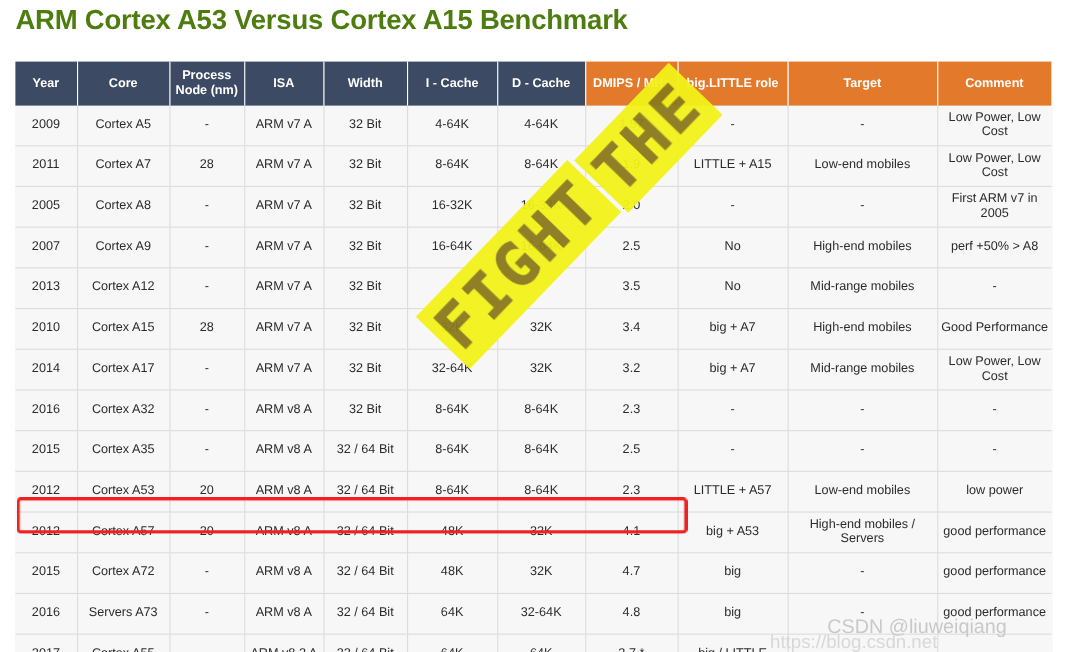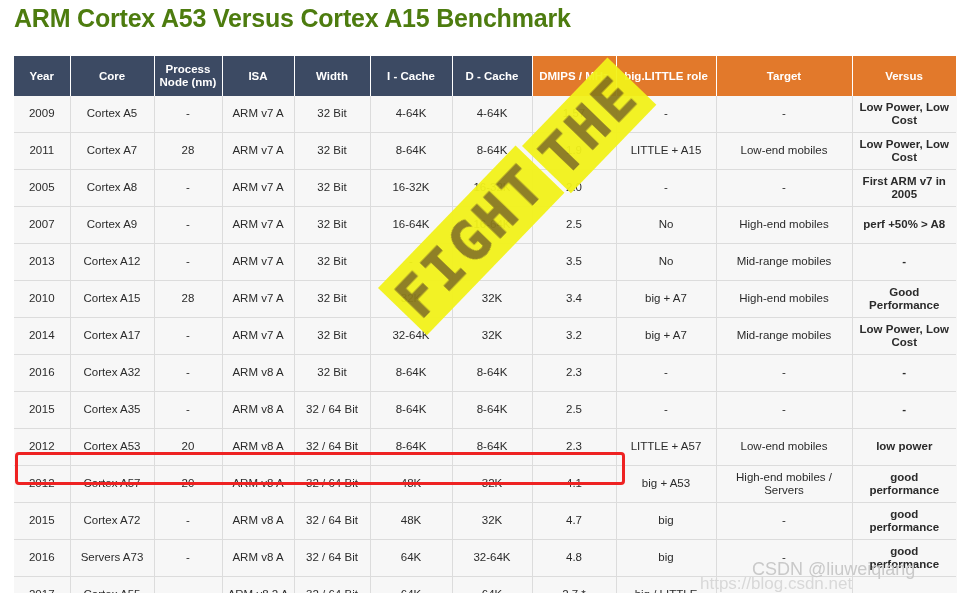--- a/index.html
+++ b/index.html
@@ -67,21 +67,21 @@
     text-align: center;
     vertical-align: middle;
     padding: 2px 3px;
     height: 32px;
     line-height: 1.15;
     border-right: 1px solid #dcdcdc;
     border-bottom: 1px solid #dcdcdc;
     background: #f7f7f7;
     overflow: hidden;
   }
-  table.bench td:last-child { border-right: none; font-weight: bold; }
+  table.bench td:last-child { border-right: none; }
   table.bench tr:last-child td { border-bottom: none; }
   td.b { font-weight: normal; }
 
   
   col.c-year   { width: 56px; }
   col.c-core   { width: 84px; }
   col.c-proc   { width: 68px; }
   col.c-isa    { width: 72px; }
   col.c-width  { width: 76px; }
   col.c-icache { width: 82px; }
@@ -184,21 +184,21 @@
           <th class="navy">Year</th>
           <th class="navy">Core</th>
           <th class="navy">Process Node (nm)</th>
           <th class="navy">ISA</th>
           <th class="navy">Width</th>
           <th class="navy">I - Cache</th>
           <th class="navy">D - Cache</th>
           <th class="orange">DMIPS / MHz</th>
           <th class="orange">big.LITTLE role</th>
           <th class="orange">Target</th>
-          <th class="orange">Versus</th>
+          <th class="orange">Comment</th>
         </tr>
       </thead>
       <tbody id="tbody">
           <tr>
             <td class="b">2009</td>
             <td class="b">Cortex A5</td>
             <td>-</td>
             <td>ARM v7 A</td>
             <td>32 Bit</td>
             <td>4-64K</td>

